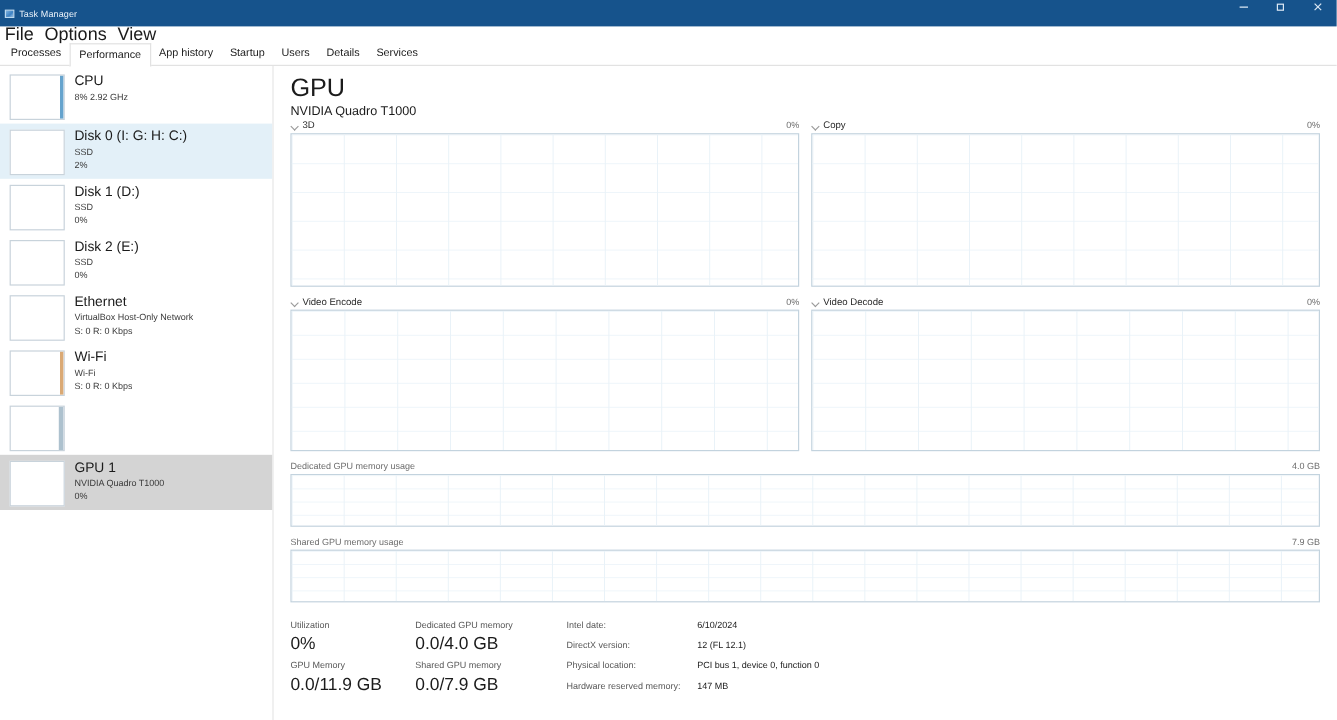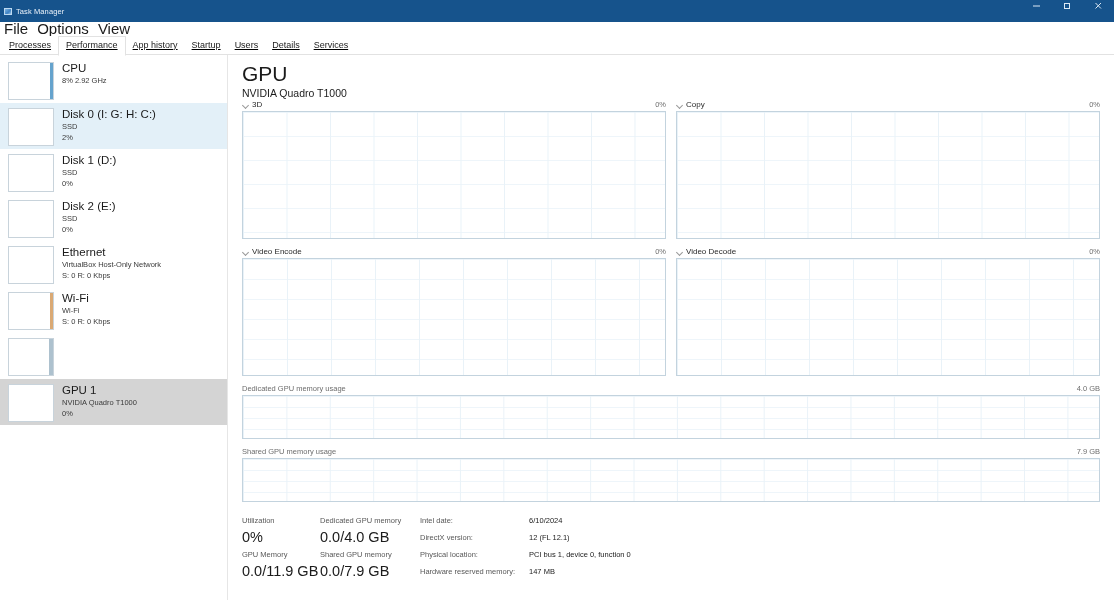--- a/index.html
+++ b/index.html
@@ -56,24 +56,23 @@
     color: #1a1a1a;
     line-height: 14px;
     white-space: nowrap;
   }
 
   
   .tabstrip {
     height: 19px;
     background: #ffffff;
     display: flex;
-    align-items: center;
+    align-items: flex-start;
     padding-left: 2px;
     position: relative;
-    text-decoration: underline;
   }
   .tabstrip::after {
     content:""; position:absolute; left:0; right:0; bottom:0;
     height:1px; background:#e2e2e2;
   }
   .tab {
     font-size: 9px;
     color: #1b1b1b;
     padding: 3px 7px 4px 7px;
     line-height: 11px;
@@ -213,20 +212,21 @@
   .grid-b .grid { background-size: 44px 20px; }
 
   
   .memblock { margin-top: 7px; }
   .memblock .gbox .grid { background-size: 43.4px 11px; }
 
   
   .stats {
     display: flex;
     margin-top: 13px;
+    gap: 26px;
   }
   .stat-col { width: 78px; }
   .stat-col.wide { width: 92px; }
   .stat-lbl {
     font-size: 7.5px;
     color: #585858;
     line-height: 12px;
     white-space: nowrap;
   }
   .stat-val {

